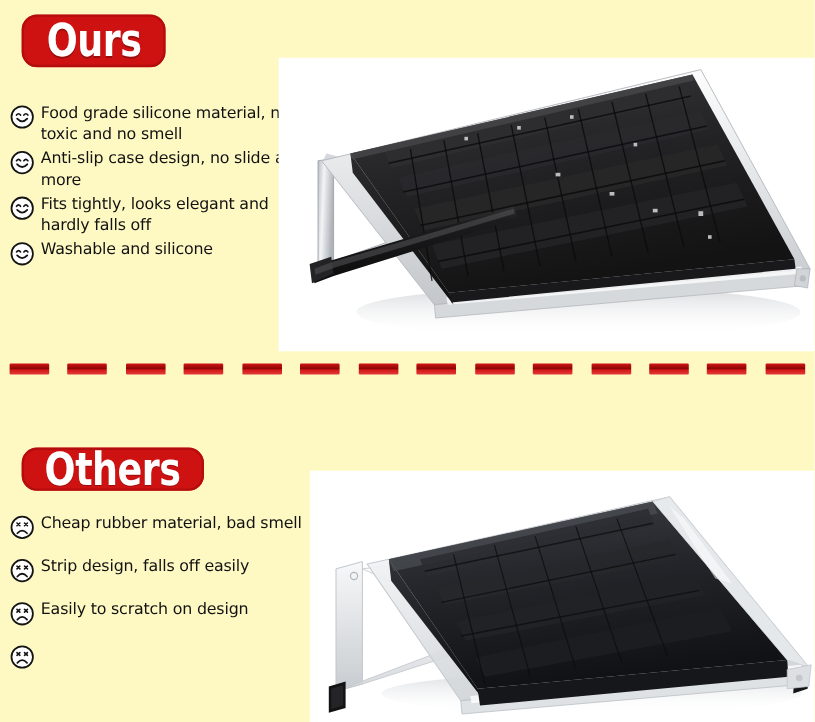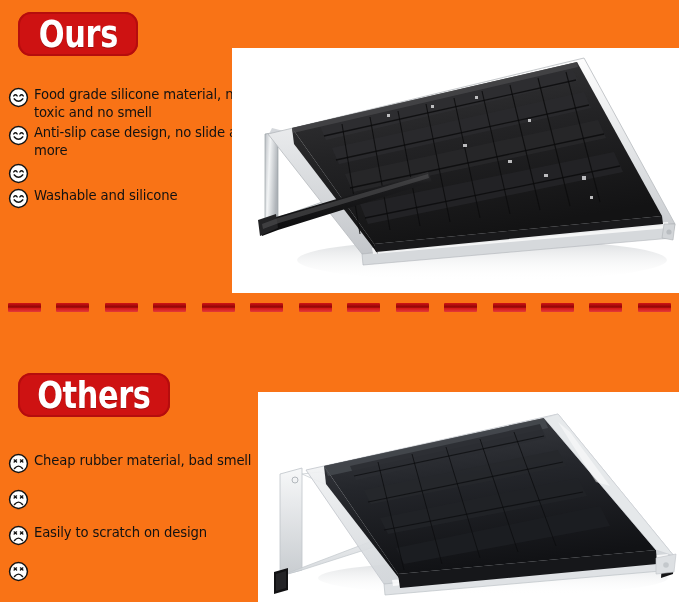--- a/index.html
+++ b/index.html
@@ -7,21 +7,21 @@
     padding: 0;
     background: #ffffff;
   }
   body {
     font-family: "Liberation Sans", sans-serif;
   }
   #page {
     position: relative;
     width: 679px;
     height: 602px;
-    background: #f97316;
+    background: #fef9c3;
     overflow: hidden;
   }
 
   
   .badge {
     position: absolute;
     display: flex;
     align-items: center;
     justify-content: center;
     background: #CE1212;
@@ -32,32 +32,32 @@
     color: #ffffff;
     font-family: "DejaVu Sans", sans-serif;
     font-weight: bold;
     letter-spacing: -0.5px;
     transform: scaleX(0.80);
     text-shadow: 0 1px 0 rgba(0,0,0,0.25);
     white-space: nowrap;
   }
   #badge-ours { left: 18px; top: 12px; width: 120px; height: 44px; }
   #badge-ours .badge-text { font-size: 38px; }
-  #badge-others { left: 18px; top: 373px; width: 152px; height: 44px; }
+  #badge-others { left: 18px; top: 373px; width: 152px; height: 36px; }
   #badge-others .badge-text { font-size: 38px; }
 
   
   .feature-list {
     position: absolute;
     list-style: none;
     margin: 0;
     padding: 0;
   }
   #list-ours  { left: 8px; top: 86px;  width: 252px; }
-  #list-others{ left: 8px; top: 452px; width: 276px; text-align: center; }
+  #list-others{ left: 8px; top: 428px; width: 276px; text-align: center; }
 
   .feature-item {
     display: flex;
     align-items: flex-start;
     margin-bottom: 3px;
   }
   #list-others .feature-item { margin-bottom: 14px; }
 
   .face-icon {
     flex: 0 0 auto;
@@ -133,20 +133,21 @@
     </li>
     <li class="feature-item">
       <span class="face-icon">
         <svg viewBox="0 0 24 24">
           <circle cx="12" cy="12" r="10.2" fill="#ffffff" stroke="#141414" stroke-width="1.7"></circle>
           <path d="M6.6 10.2 Q8.5 7.6 10.4 10.2" fill="none" stroke="#141414" stroke-width="1.6" stroke-linecap="round"></path>
           <path d="M13.6 10.2 Q15.5 7.6 17.4 10.2" fill="none" stroke="#141414" stroke-width="1.6" stroke-linecap="round"></path>
           <path d="M7.2 13.6 Q12 18.8 16.8 13.6" fill="none" stroke="#141414" stroke-width="1.7" stroke-linecap="round"></path>
         </svg>
       </span>
+      <span class="feature-text">Fits tightly, looks elegant and hardly falls off</span>
     </li>
     <li class="feature-item">
       <span class="face-icon">
         <svg viewBox="0 0 24 24">
           <circle cx="12" cy="12" r="10.2" fill="#ffffff" stroke="#141414" stroke-width="1.7"></circle>
           <path d="M6.6 10.2 Q8.5 7.6 10.4 10.2" fill="none" stroke="#141414" stroke-width="1.6" stroke-linecap="round"></path>
           <path d="M13.6 10.2 Q15.5 7.6 17.4 10.2" fill="none" stroke="#141414" stroke-width="1.6" stroke-linecap="round"></path>
           <path d="M7.2 13.6 Q12 18.8 16.8 13.6" fill="none" stroke="#141414" stroke-width="1.7" stroke-linecap="round"></path>
         </svg>
       </span>
@@ -290,20 +291,21 @@
     </li>
     <li class="feature-item">
       <span class="face-icon">
         <svg viewBox="0 0 24 24">
           <circle cx="12" cy="12" r="10.2" fill="#ffffff" stroke="#141414" stroke-width="1.7"></circle>
           <path d="M7.0 7.8 L9.8 10.4 M9.8 7.8 L7.0 10.4" stroke="#141414" stroke-width="1.5" stroke-linecap="round"></path>
           <path d="M14.2 7.8 L17.0 10.4 M17.0 7.8 L14.2 10.4" stroke="#141414" stroke-width="1.5" stroke-linecap="round"></path>
           <path d="M7.4 17.6 Q12 12.4 16.6 17.6" fill="none" stroke="#141414" stroke-width="1.7" stroke-linecap="round"></path>
         </svg>
       </span>
+      <span class="feature-text">Strip design, falls off easily</span>
     </li>
     <li class="feature-item">
       <span class="face-icon">
         <svg viewBox="0 0 24 24">
           <circle cx="12" cy="12" r="10.2" fill="#ffffff" stroke="#141414" stroke-width="1.7"></circle>
           <path d="M7.0 7.8 L9.8 10.4 M9.8 7.8 L7.0 10.4" stroke="#141414" stroke-width="1.5" stroke-linecap="round"></path>
           <path d="M14.2 7.8 L17.0 10.4 M17.0 7.8 L14.2 10.4" stroke="#141414" stroke-width="1.5" stroke-linecap="round"></path>
           <path d="M7.4 17.6 Q12 12.4 16.6 17.6" fill="none" stroke="#141414" stroke-width="1.7" stroke-linecap="round"></path>
         </svg>
       </span>

